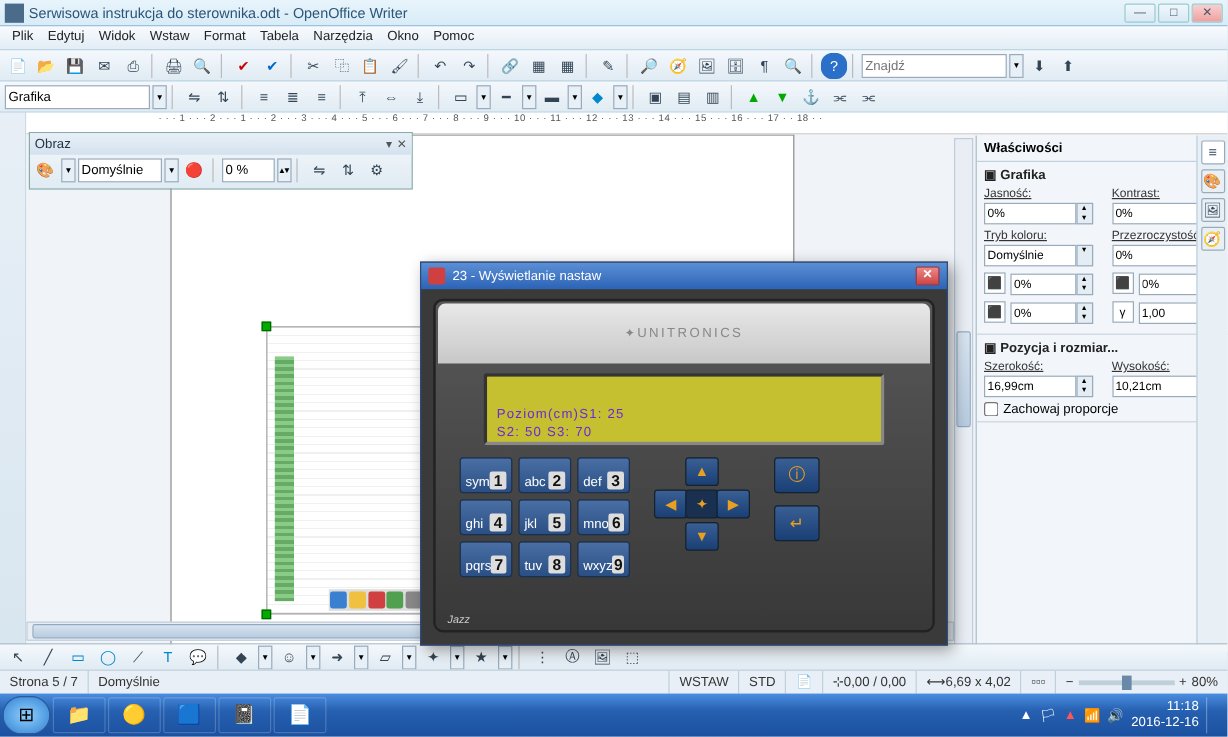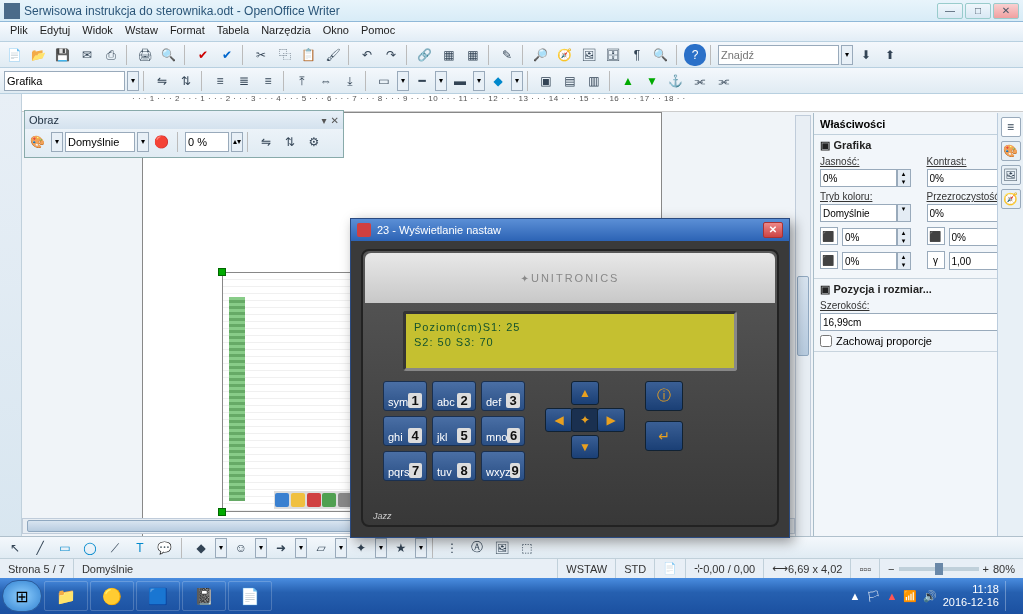--- a/index.html
+++ b/index.html
@@ -48,21 +48,21 @@
 .thumb .tb404{position:absolute;right:2px;bottom:2px;width:95px;height:18px;background:#ddd;display:flex;align-items:center;justify-content:space-around;}
 .thumb .tb404 span{width:14px;height:14px;border-radius:2px;}
 
 
 .subwin{position:absolute;left:350px;top:218px;width:440px;height:320px;border:1px solid #2a4a80;background:#3a3a3a;z-index:30;box-shadow:4px 4px 12px rgba(0,0,0,0.4);}
 .subwin .swtitle{height:22px;background:linear-gradient(#5b8fd6,#2c63b5);display:flex;align-items:center;color:#fff;padding:0 6px;font-size:11px;}
 .subwin .swtitle .swicon{width:14px;height:14px;background:#d04040;border-radius:2px;margin-right:6px;}
 .subwin .swtitle .swx{margin-left:auto;width:20px;height:16px;background:linear-gradient(#e88,#c44);border:1px solid #a33;text-align:center;line-height:14px;color:#fff;font-weight:bold;border-radius:2px;font-size:10px;}
 .device{position:absolute;top:30px;left:10px;right:10px;bottom:10px;background:linear-gradient(#585858,#383838);border-radius:8px;border:2px solid #222;}
 .devtop{height:50px;background:linear-gradient(#e8e8e8,#c8c8c8);border-radius:6px 6px 0 0;margin:2px;display:flex;align-items:center;justify-content:center;color:#888;font-size:10px;letter-spacing:2px;}
-.lcd{margin:8px 40px 10px 40px;height:60px;background:#c5c030;border:3px inset #888;border-radius:3px;font-family:monospace;font-size:13px;color:#14532d;padding:6px 8px;line-height:1.4;letter-spacing:1px;}
+.lcd{margin:8px 40px 10px 40px;height:60px;background:#c5c030;border:3px inset #888;border-radius:3px;font-family:monospace;font-size:13px;color:#6d28d9;padding:24px 8px;line-height:1.4;letter-spacing:1px;}
 .keypad{margin:6px 20px;display:flex;gap:20px;}
 .keys{display:grid;grid-template-columns:repeat(3,44px);grid-template-rows:repeat(3,30px);gap:5px;}
 .key{background:linear-gradient(#4a6fa5,#2a4f85);border:1px solid #1a3050;border-radius:3px;color:#fff;font-size:9px;display:flex;align-items:flex-end;justify-content:space-between;padding:2px 4px;}
 .key .n{font-size:13px;font-weight:bold;color:#111;background:#ddd;border-radius:2px;width:14px;text-align:center;}
 .dpad{position:relative;width:80px;height:90px;}
 .dbtn{position:absolute;width:28px;height:24px;background:linear-gradient(#3a5f95,#1a3f75);border:1px solid #123;border-radius:3px;display:flex;align-items:center;justify-content:center;color:#e8a020;font-size:12px;}
 .dbtn.up{left:26px;top:0;} .dbtn.down{left:26px;top:54px;} .dbtn.left{left:0;top:27px;} .dbtn.right{left:52px;top:27px;} .dbtn.mid{left:26px;top:27px;background:#1a3050;}
 .sidebtns{display:flex;flex-direction:column;gap:10px;}
 .sbtn{width:38px;height:30px;background:linear-gradient(#3a5f95,#1a3f75);border:1px solid #123;border-radius:3px;color:#e8a020;display:flex;align-items:center;justify-content:center;font-size:14px;}
 .devfoot{position:absolute;bottom:4px;left:10px;color:#ccc;font-size:9px;font-style:italic;}
@@ -352,20 +352,27 @@
   <div class="panel">
     <div class="pt">▣ <span>Pozycja i rozmiar...</span></div>
     <div class="row2">
       <div class="col">
           <div class="lbl">Szerokość:</div>
         <div class="spin">
             <input value="16,99cm" style="">
             <div class="ud">▴<br>▾</div>
           </div>
         </div>
+      <div class="col">
+          <div class="lbl">Wysokość:</div>
+        <div class="spin">
+            <input value="10,21cm" style="">
+            <div class="ud">▴<br>▾</div>
+          </div>
+        </div>
     </div>
     <label class="chk">
         <input type="checkbox" style="">
         <span>Zachowaj proporcje</span>
       </label>
   </div>
 </div>
 
 <div style="position:absolute;right:0;top:113px;width:26px;height:430px;background:#e8f0f6;border-left:1px solid #bcd;display:flex;flex-direction:column;align-items:center;gap:4px;padding-top:4px;">
   <div class="tbtn" style="width:20px;height:20px;border:1px solid #9ab;background:#fff;">≡</div>

